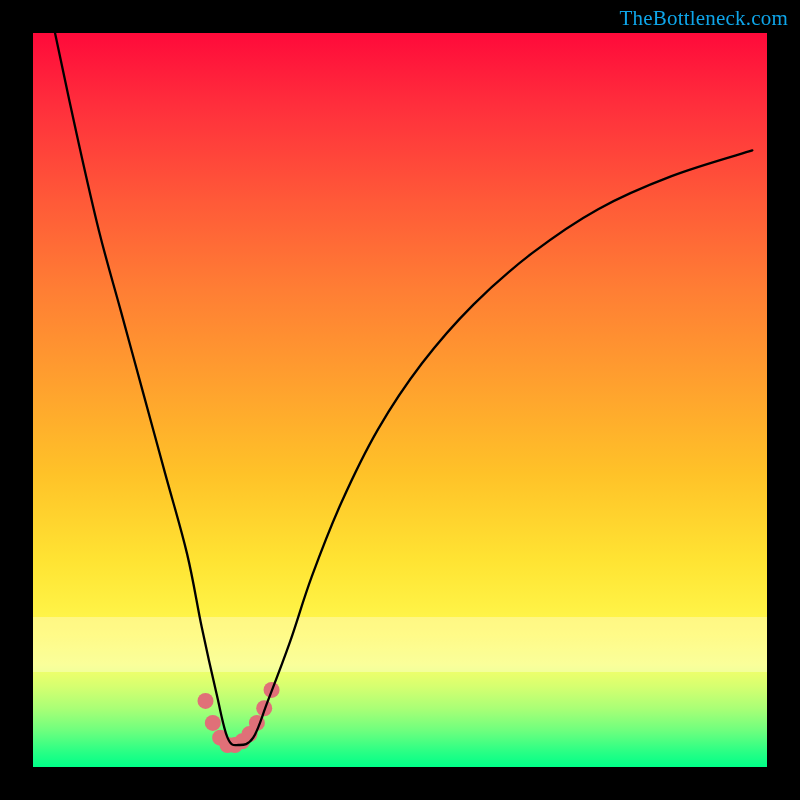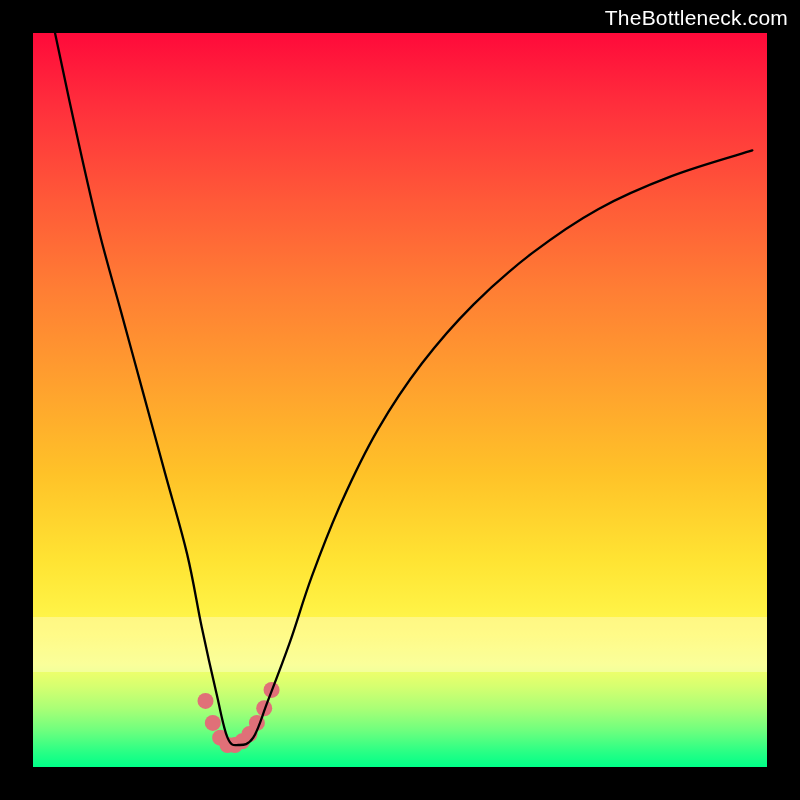--- a/index.html
+++ b/index.html
@@ -48,25 +48,26 @@
     right: 0;
     top: 79.5%;
     height: 7.5%;
     background: rgba(255, 255, 255, 0.33);
     pointer-events: none;
   }
   .watermark {
     position: absolute;
     top: 6px;
     right: 12px;
-    color: #ffffff;
+    color: #0ea5e9;
     font-size: 21px;
     font-weight: 500;
     letter-spacing: 0.2px;
     user-select: none;
+    font-family: Liberation Serif, serif;
   }
   svg.curve {
     position: absolute;
     left: 0;
     top: 0;
     width: 734px;
     height: 734px;
     pointer-events: none;
   }
 </style>

